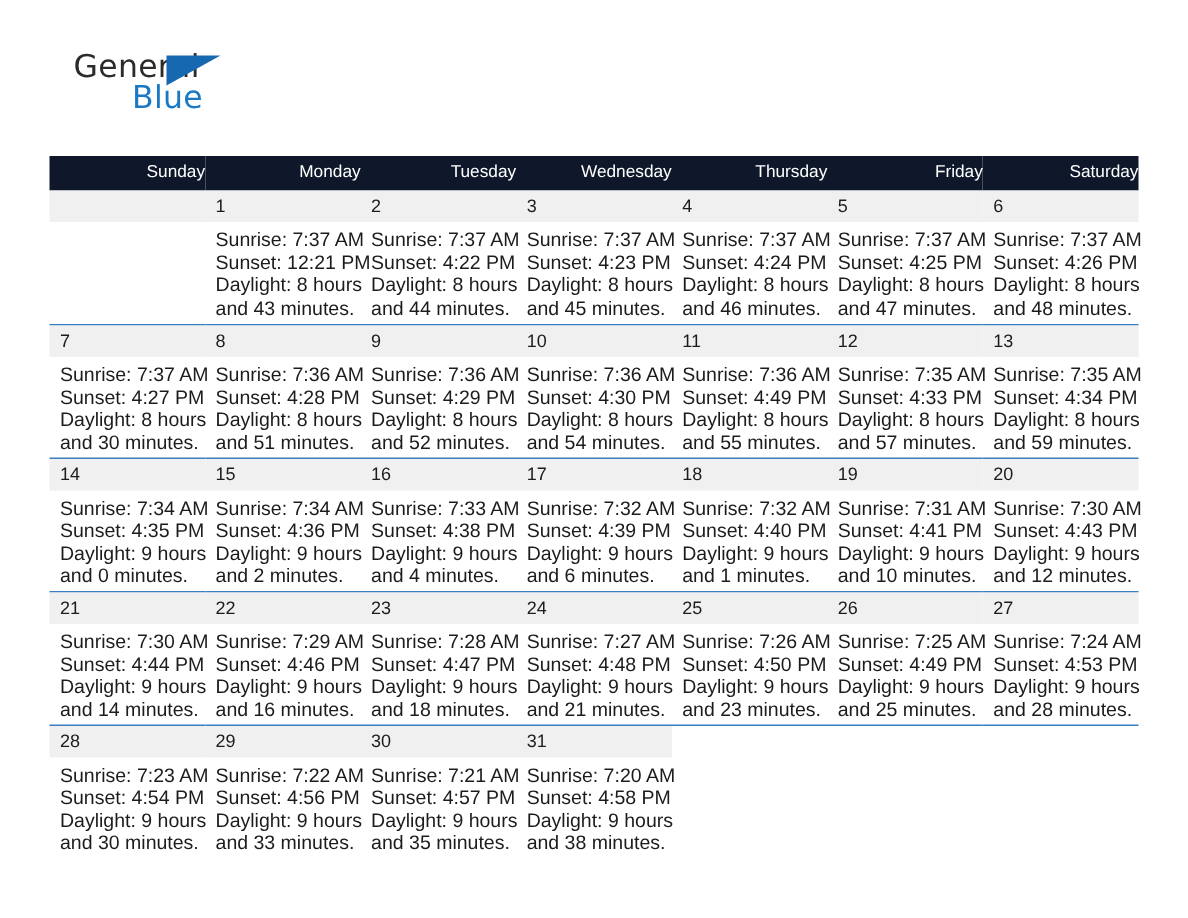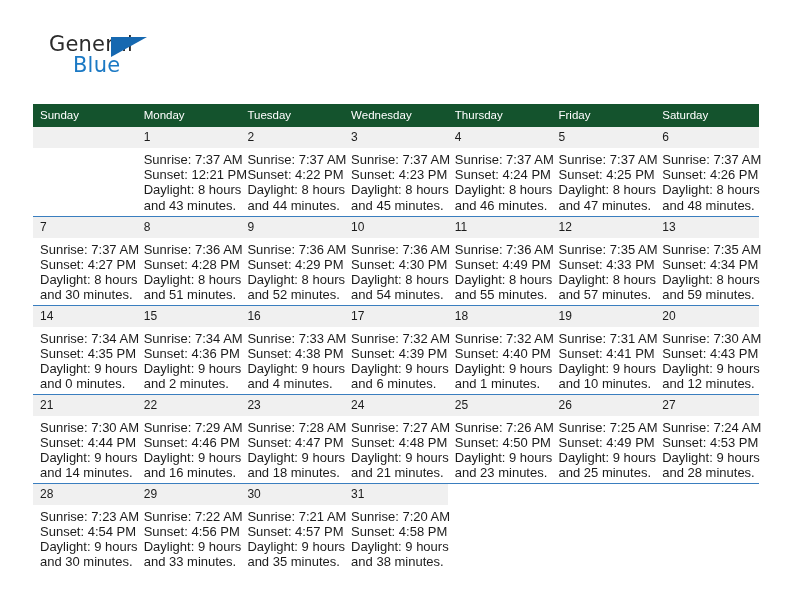--- a/index.html
+++ b/index.html
@@ -45,21 +45,21 @@
     left: 0; top: 6px;
     font-size: 21px;
     letter-spacing: .2px;
     color: #2b2b2b;
     font-family: "DejaVu Sans", sans-serif;
     font-weight: 400;
     line-height: 1;
   }
   .brand-blue {
     position: absolute;
-    left: 24px; top: 27px;
+    left: 39px; top: 27px;
     font-size: 21px;
     letter-spacing: .2px;
     color: #1b79c4;
     font-family: "DejaVu Sans", sans-serif;
     font-weight: 400;
     line-height: 1;
   }
   .brand-flag {
     position: absolute;
     left: 62px;
@@ -93,25 +93,25 @@
   
   .calendar {
     position: absolute;
     left: 33px;
     top: 104px;
     width: 726px;
     border-collapse: collapse;
     table-layout: fixed;
   }
   .calendar th {
-    background: #14532d;
+    background: #0f172a;
     color: #ffffff;
     font-size: 11.5px;
     font-weight: 400;
-    text-align: left;
+    text-align: right;
     padding: 5px 0 6px 7px;
     height: 21px;
     box-sizing: border-box;
     border: none;
   }
   .calendar td {
     vertical-align: top;
     padding: 0;
     border: none;
     height: 89px;

